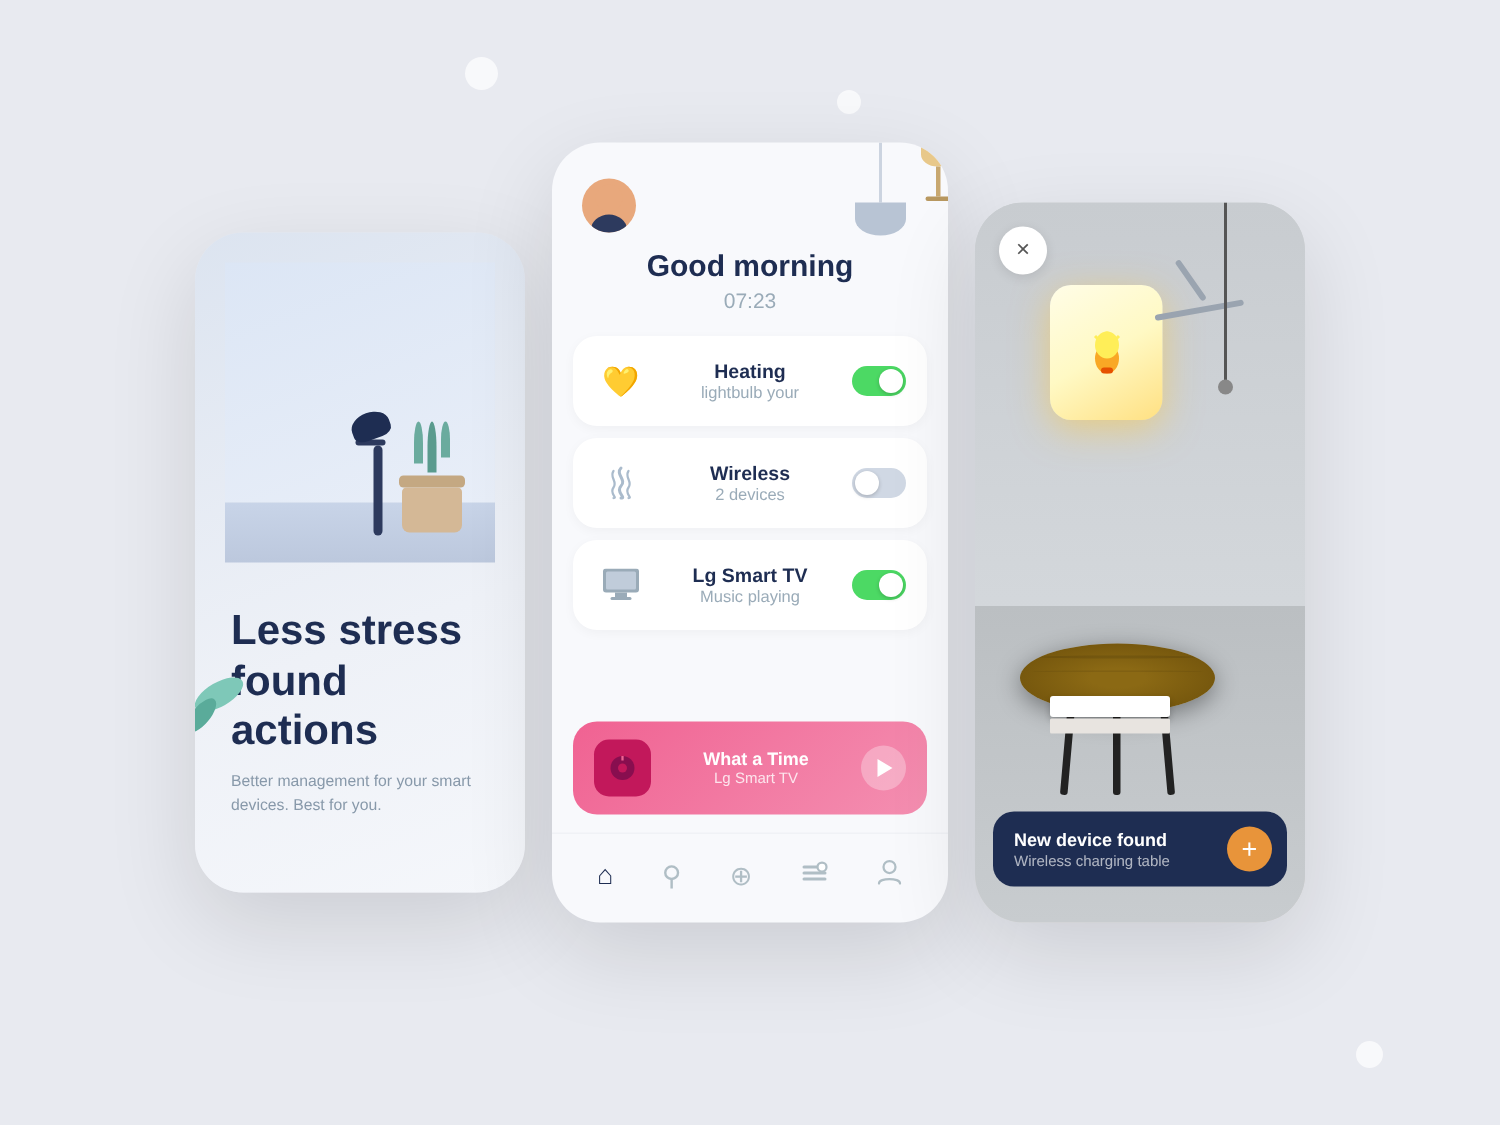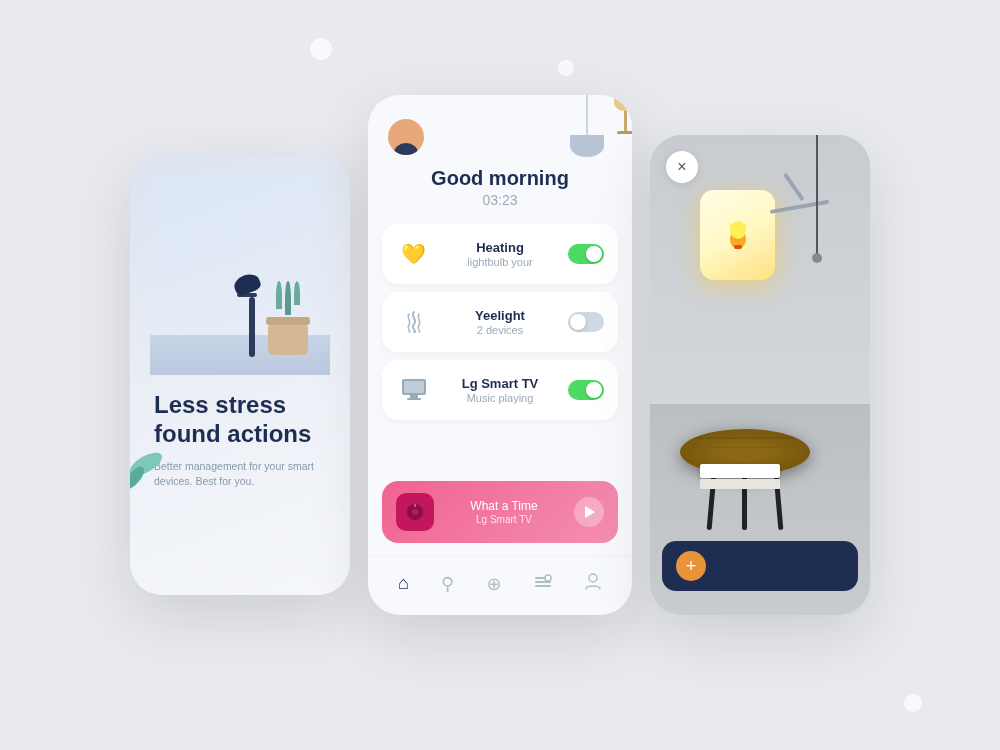--- a/index.html
+++ b/index.html
@@ -126,26 +126,26 @@
     .wall-surface {
       position: absolute;
       top: 0;
       left: 0;
       right: 0;
       bottom: 40px;
       background: linear-gradient(160deg, #dce6f5 0%, #e8eef8 100%);
     }
 
     .login-title {
-      font-size: 24px;
+      font-size: 28px;
       font-weight: 700;
       color: #1e2d52;
       line-height: 1.2;
       margin-bottom: 10px;
-      margin-top: 0;
+      margin-top: 12px;
     }
     .login-subtitle {
       font-size: 10.5px;
       color: #8899aa;
       line-height: 1.5;
       margin-bottom: 20px;
     }
     .login-btn {
       width: 100%;
       height: 42px;
@@ -337,21 +337,21 @@
       background: #c2185b;
       display: flex;
       align-items: center;
       justify-content: center;
       flex-shrink: 0;
       font-size: 18px;
     }
     .now-playing-info { flex: 1; }
     .now-playing-title {
       font-size: 12px;
-      font-weight: 400;
+      font-weight: 700;
       color: white;
     }
     .now-playing-sub {
       font-size: 10px;
       color: rgba(255,255,255,0.8);
       margin-top: 1px;
     }
     .play-btn {
       width: 30px;
       height: 30px;
@@ -526,21 +526,21 @@
     <div class="tlamp-foot" style="width:16px;height:3px;background:#b89860;border-radius:2px;margin:0 auto;"></div>
   </div>
 
   <div class="dashboard-header">
 
     <div class="user-avatar">
       <div class="avatar-head"></div>
       <div class="avatar-body"></div>
     </div>
     <div class="greeting">Good morning</div>
-    <div class="time-display">03:23</div>
+    <div class="time-display">07:23</div>
   </div>
 
   <div class="devices-list">
 
     <div class="device-item">
       <div class="device-icon">💛</div>
       <div class="device-info">
         <div class="device-name">Heating</div>
         <div class="device-status">lightbulb your</div>
       </div>
@@ -551,21 +551,21 @@
 
     <div class="device-item">
       <div class="device-icon">
         <svg width="24" height="24" viewBox="0 0 24 24" fill="none">
           <path d="M12 2 C8 6 16 10 12 14 C8 18 16 22 12 22" stroke="#aabbcc" stroke-width="2" stroke-linecap="round" fill="none"></path>
           <path d="M7 4 C4 8 10 11 7 15 C4 19 10 22 7 22" stroke="#aabbcc" stroke-width="1.5" stroke-linecap="round" fill="none"></path>
           <path d="M17 4 C14 8 20 11 17 15 C14 19 20 22 17 22" stroke="#aabbcc" stroke-width="1.5" stroke-linecap="round" fill="none"></path>
         </svg>
       </div>
       <div class="device-info">
-        <div class="device-name">Yeelight</div>
+        <div class="device-name">Wireless</div>
         <div class="device-status">2 devices</div>
       </div>
       <div class="toggle off">
         <div class="toggle-knob"></div>
       </div>
     </div>
 
     <div class="device-item">
       <div class="device-icon">
         <svg width="28" height="22" viewBox="0 0 28 22" fill="#888">
@@ -680,17 +680,21 @@
       <div style="width:80px;height:14px;background:white;border-radius:2px;box-shadow:0 2px 4px rgba(0,0,0,0.2);"></div>
       <div style="width:80px;height:10px;background:#e8e4e0;border-radius:1px;margin-top:1px;"></div>
     </div>
   </div>
 
   <div class="close-btn">
     <span>×</span>
   </div>
 
   <div class="new-device-banner">
+    <div class="banner-info">
+      <div class="banner-title">New device found</div>
+      <div class="banner-sub">Wireless charging table</div>
+    </div>
     <div class="banner-add-btn">
       <span>+</span>
     </div>
   </div>
 </div>
 
 </body></html>

